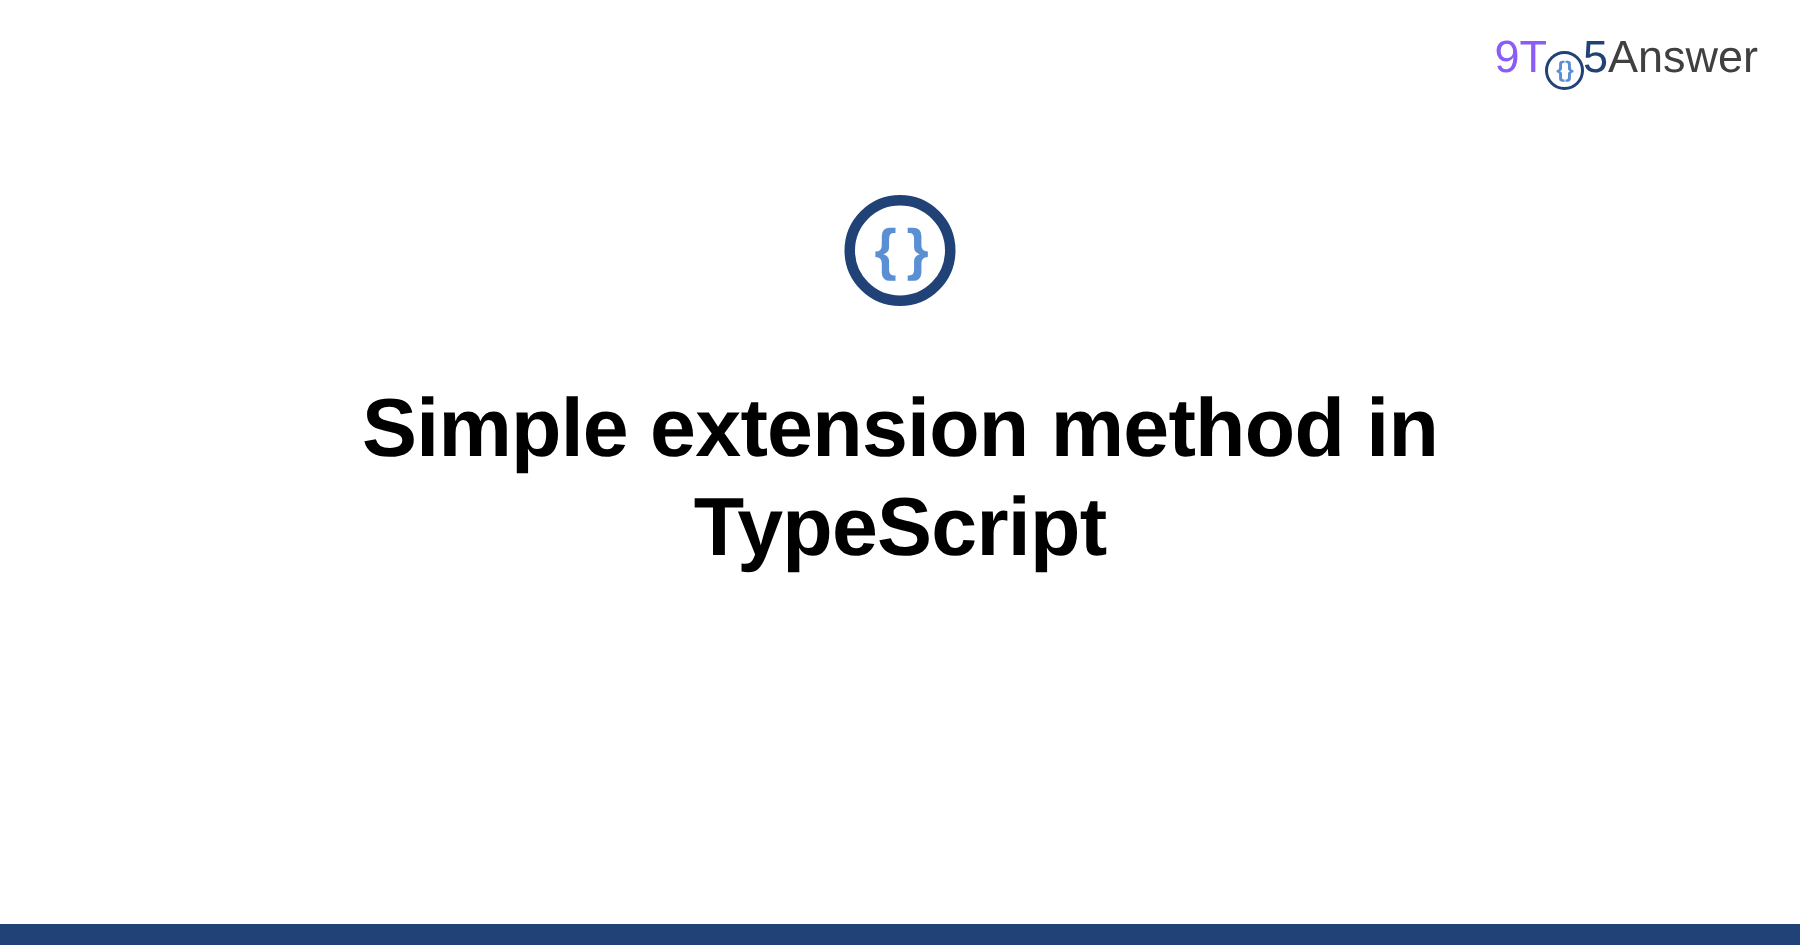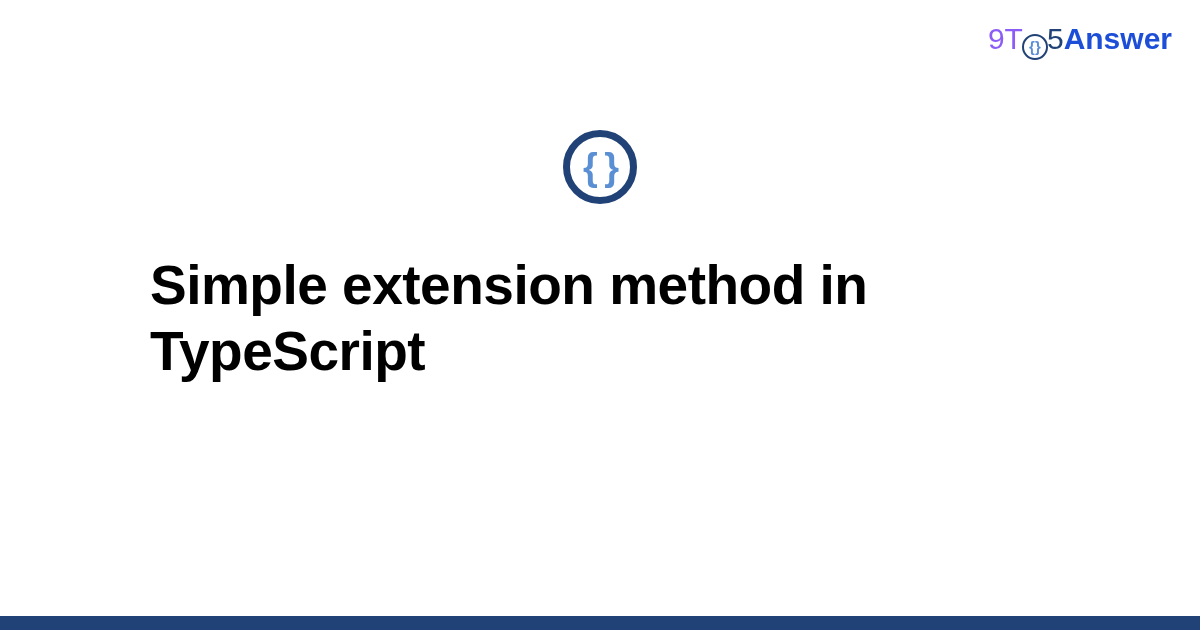--- a/index.html
+++ b/index.html
@@ -46,22 +46,22 @@
       font-size: 15px;
       color: #5a8fd4;
       font-weight: bold;
       line-height: 1;
     }
     .logo-5 {
       color: #204276;
       font-weight: 500;
     }
     .logo-answer {
-      color: #1d4ed8;
-      font-weight: 700;
+      color: #404040;
+      font-weight: 400;
     }
     .main-content {
       position: absolute;
       top: 130px;
       left: 0;
       right: 0;
       display: flex;
       flex-direction: column;
       align-items: center;
     }
@@ -79,20 +79,21 @@
       font-size: 38px;
       color: #5a8fd4;
       font-weight: bold;
       line-height: 1;
       letter-spacing: -2px;
     }
     .title {
       font-size: 55px;
       font-weight: bold;
       color: #000000;
+      text-align: center;
       line-height: 1.2;
       max-width: 900px;
       letter-spacing: -0.5px;
     }
     .bottom-bar {
       position: absolute;
       bottom: 0;
       left: 0;
       right: 0;
       height: 14px;

